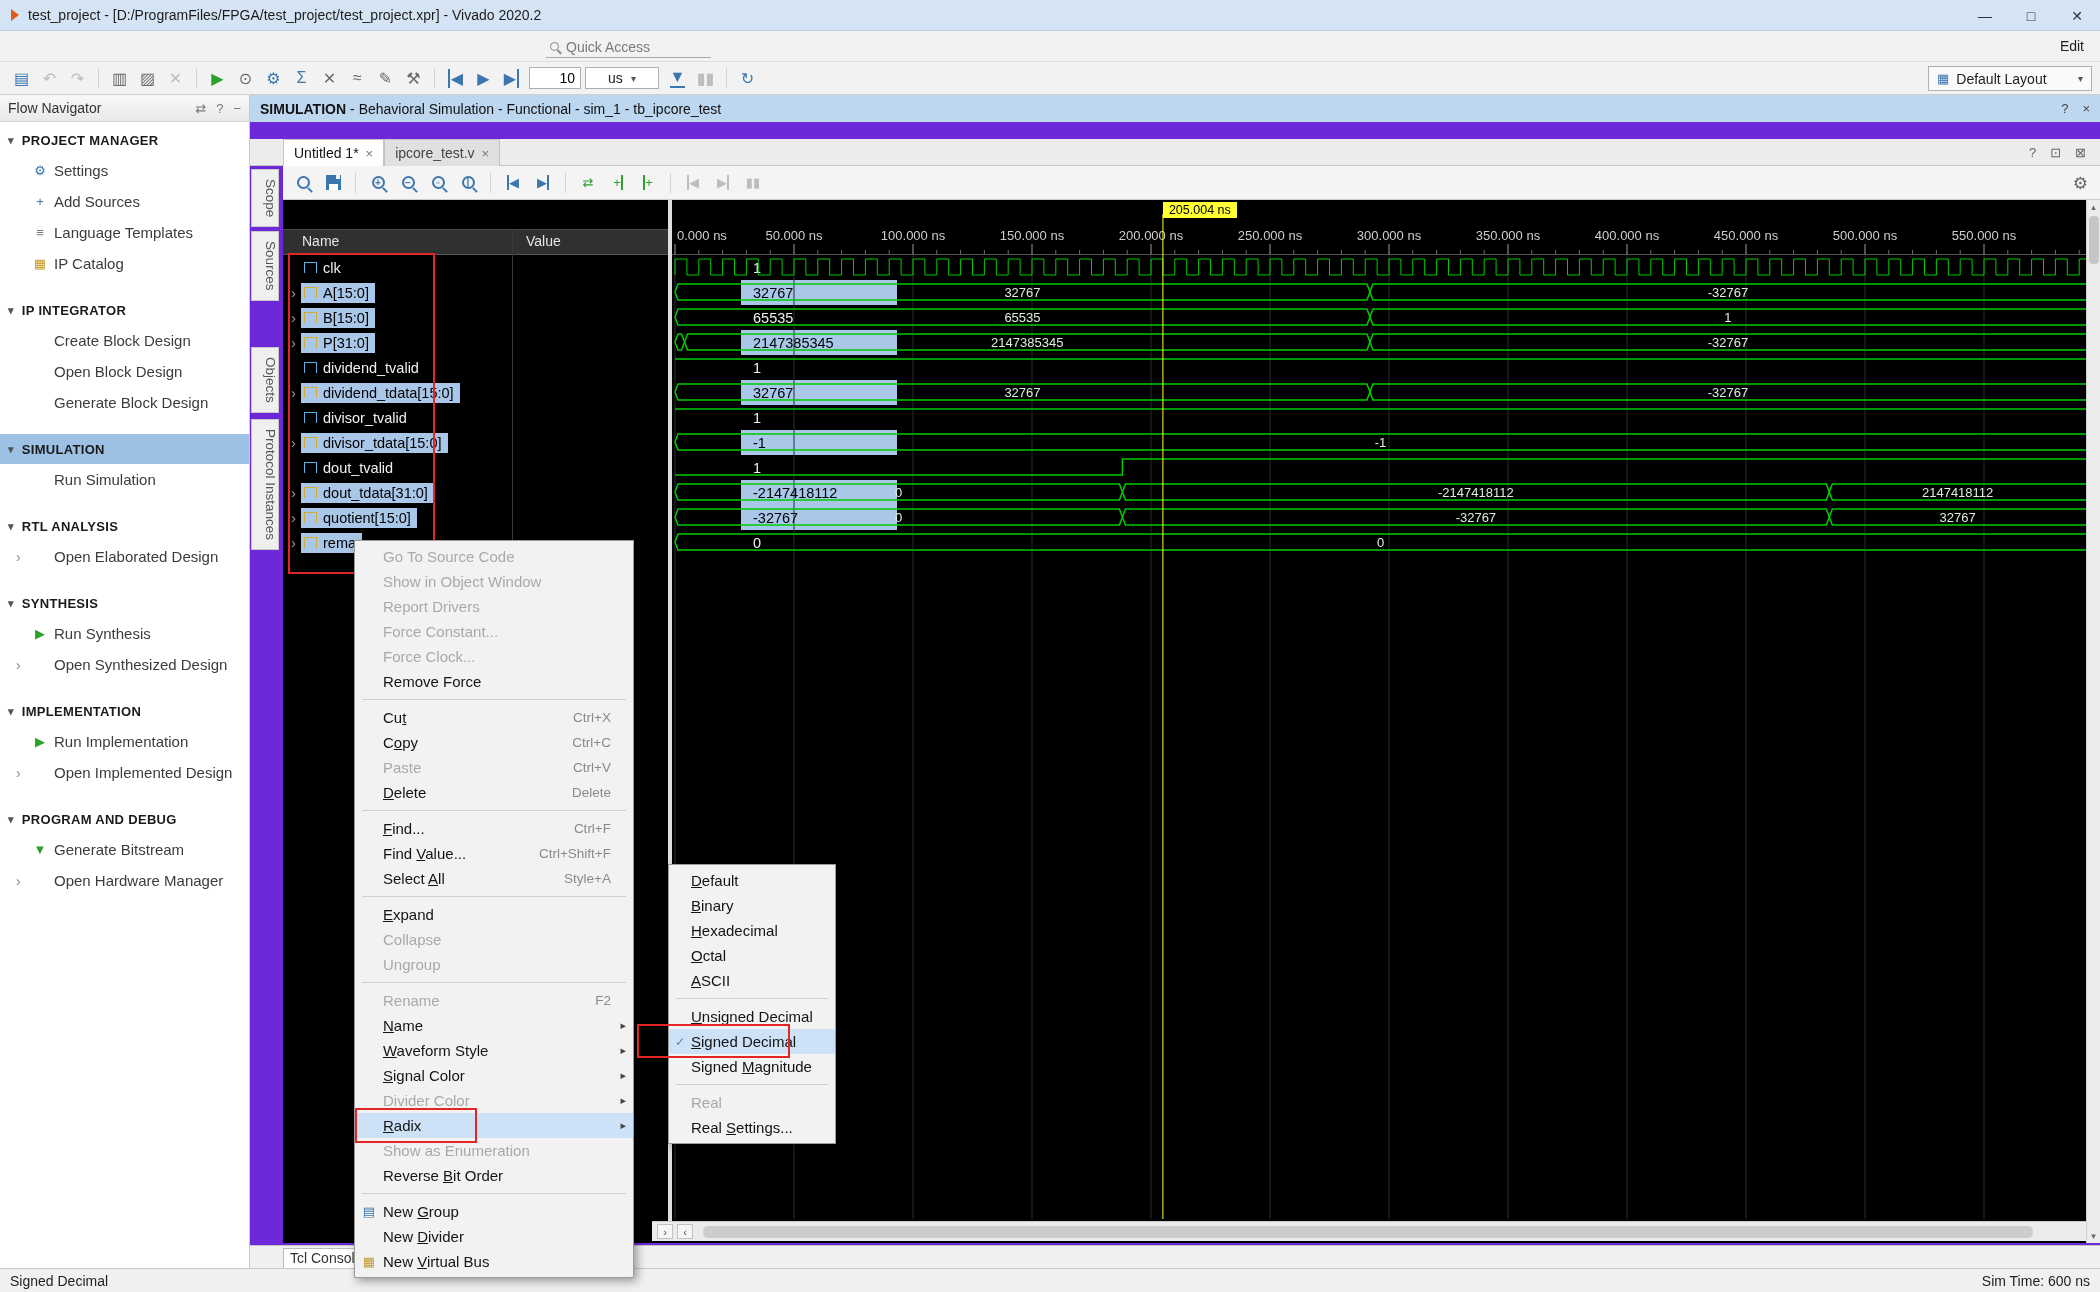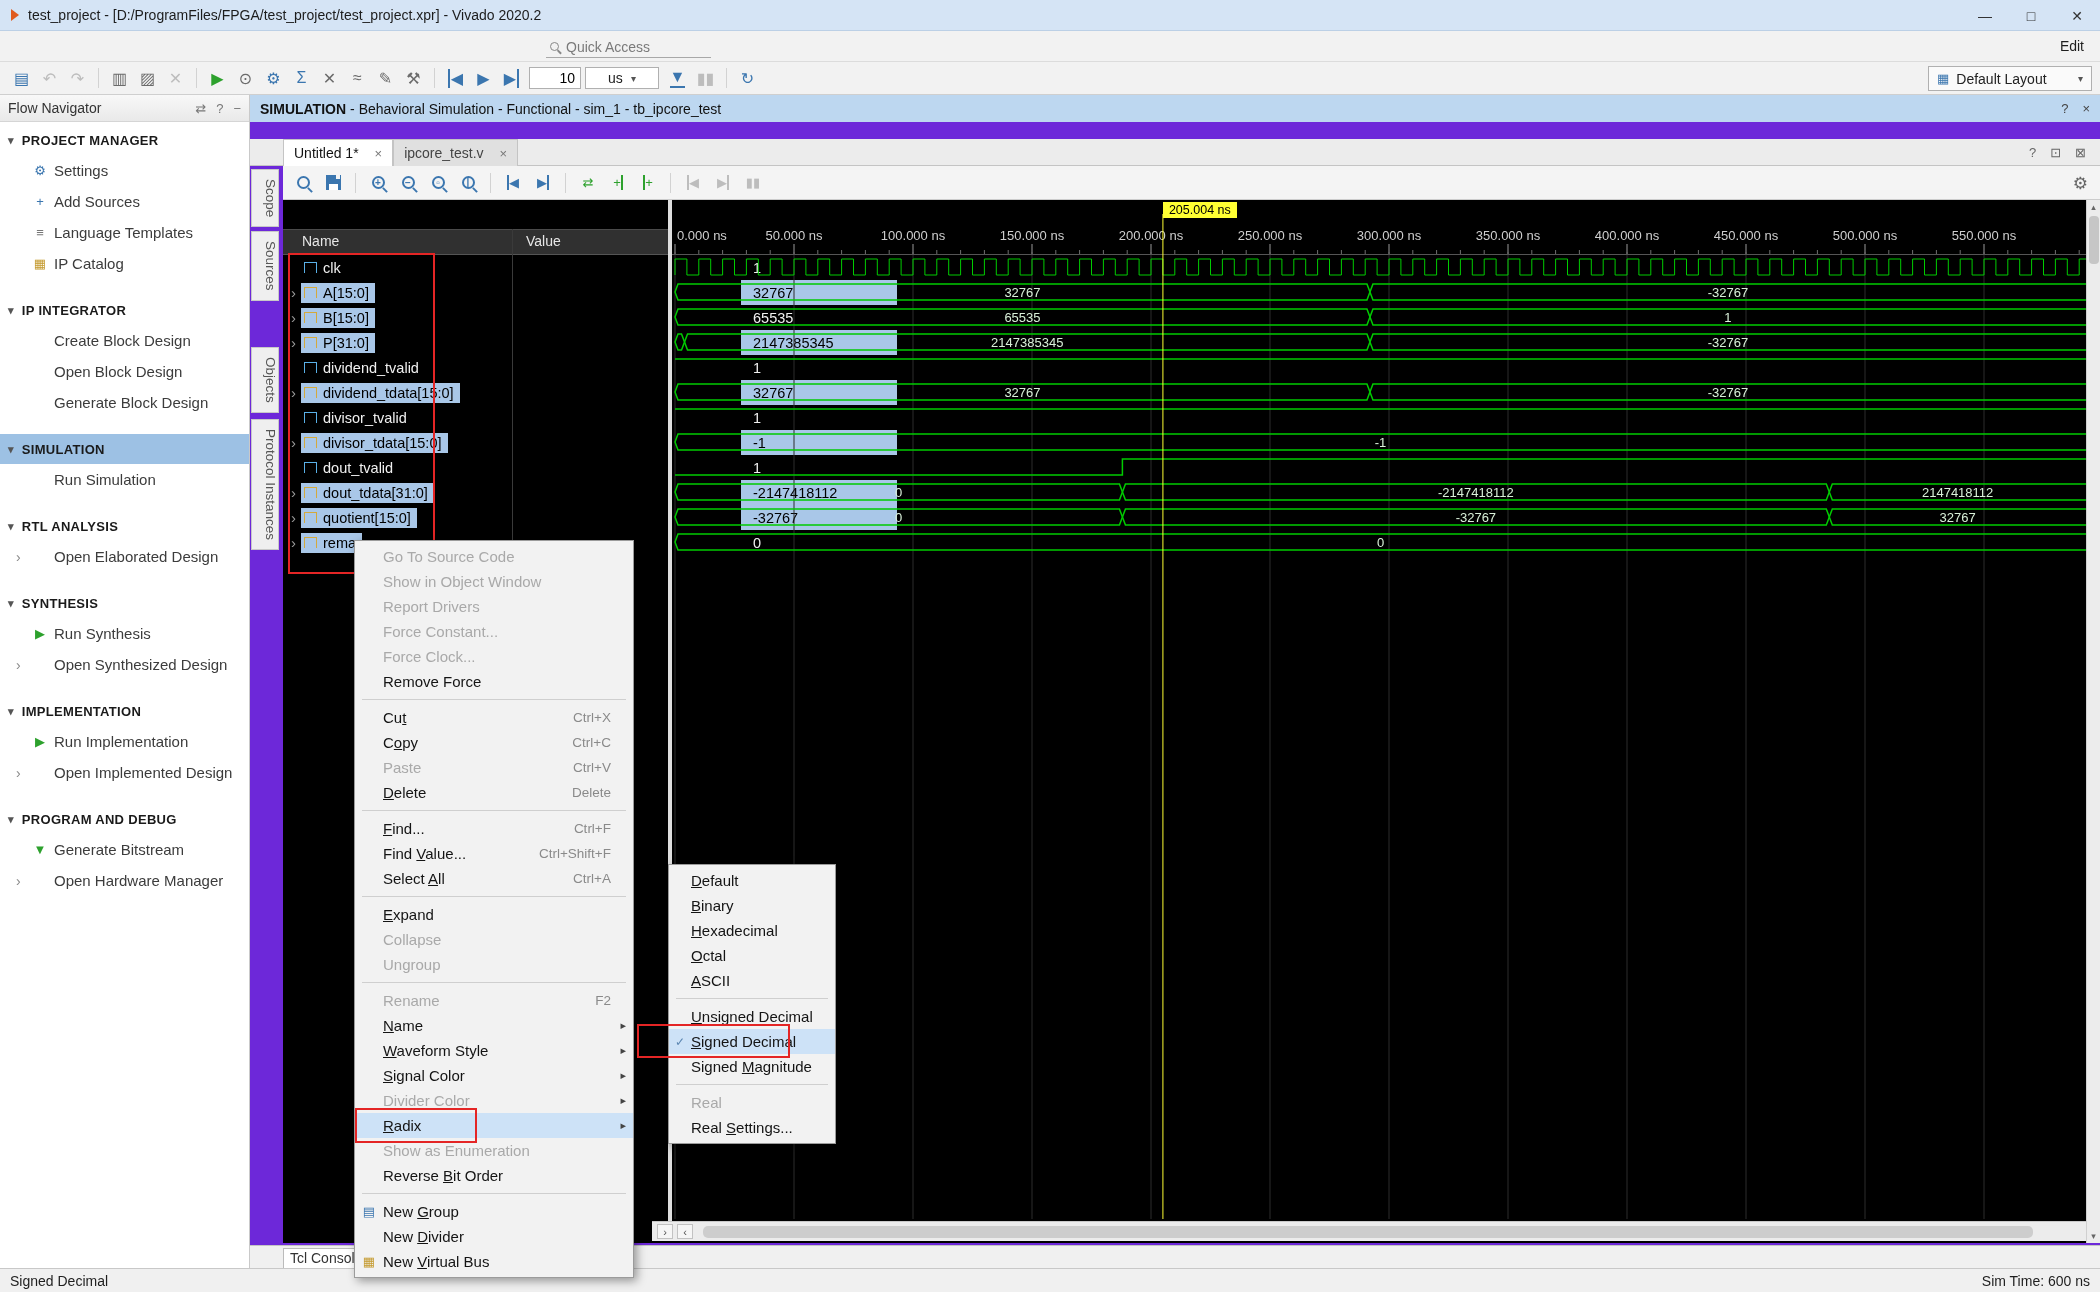--- a/index.html
+++ b/index.html
@@ -52,21 +52,21 @@
 .fn-header.selected{background:#9dc1e4;}
 .fn-item{height:31px;display:flex;align-items:center;padding-left:16px;font-size:15px;color:#3c3c3c;}
 .fn-chev{width:14px;color:#8a8a8a;font-size:14px;}
 .fn-icon{width:20px;text-align:center;margin-right:4px;font-size:13px;}
 
 
 .sim-header{position:absolute;left:250px;top:95px;width:1850px;height:27px;background:#bdd7f0;display:flex;align-items:center;padding:0 10px;font-size:14px;color:#111;}
 .sim-header b{margin-right:4px;}
 .sim-hicons{margin-left:auto;display:flex;gap:14px;color:#444;font-size:13px;}
 .etabs{position:absolute;left:250px;top:139px;width:1850px;height:27px;background:#ececec;border-bottom:1px solid #c4c4c4;display:flex;padding-left:33px;}
-.etab{height:27px;padding:0 10px;display:flex;align-items:center;gap:16px;font-size:14px;color:#444;border:1px solid #c4c4c4;border-bottom:none;background:#e0e0e0;}
+.etab{height:27px;padding:0 10px;display:flex;align-items:center;gap:7px;font-size:14px;color:#444;border:1px solid #c4c4c4;border-bottom:none;background:#e0e0e0;}
 .etab.active{background:#fff;color:#111;}
 .etab .x{color:#777;font-size:13px;}
 .etab-icons{position:absolute;right:14px;top:0;height:27px;display:flex;gap:14px;align-items:center;color:#666;font-size:13px;}
 
 
 .wave-toolbar{position:absolute;left:283px;top:166px;width:1817px;height:34px;background:#f4f4f4;border-bottom:1px solid #cccccc;display:flex;align-items:center;padding-left:6px;gap:2px;}
 .wt-item{width:28px;height:28px;display:flex;align-items:center;justify-content:center;}
 .wmag{position:relative;width:13px;height:13px;border:2px solid #3b76af;border-radius:50%;}
 .wmag::before{content:attr(data-g);position:absolute;left:50%;top:50%;transform:translate(-50%,-55%);font-size:10px;color:#3b76af;font-weight:bold;}
 .wmag::after{content:"";position:absolute;width:6px;height:2px;background:#3b76af;bottom:-4px;right:-5px;transform:rotate(45deg);}
@@ -812,21 +812,21 @@
       </div>
       <div class="cm-item">
         <span class="cm-icon"></span>
         <span class="cm-label">Find <span class="mn">V</span>alue...</span>
         <span class="cm-short">Ctrl+Shift+F</span>
         <span class="cm-arrow"></span>
       </div>
       <div class="cm-item">
         <span class="cm-icon"></span>
         <span class="cm-label">Select <span class="mn">A</span>ll</span>
-        <span class="cm-short">Ctrl+A</span>
+        <span class="cm-short">Style+A</span>
         <span class="cm-arrow"></span>
       </div>
       <div class="cm-sep"></div>
       <div class="cm-item">
         <span class="cm-icon"></span>
         <span class="cm-label"><span class="mn">E</span>xpand</span>
         <span class="cm-short"></span>
         <span class="cm-arrow"></span>
       </div>
       <div class="cm-item dis">

